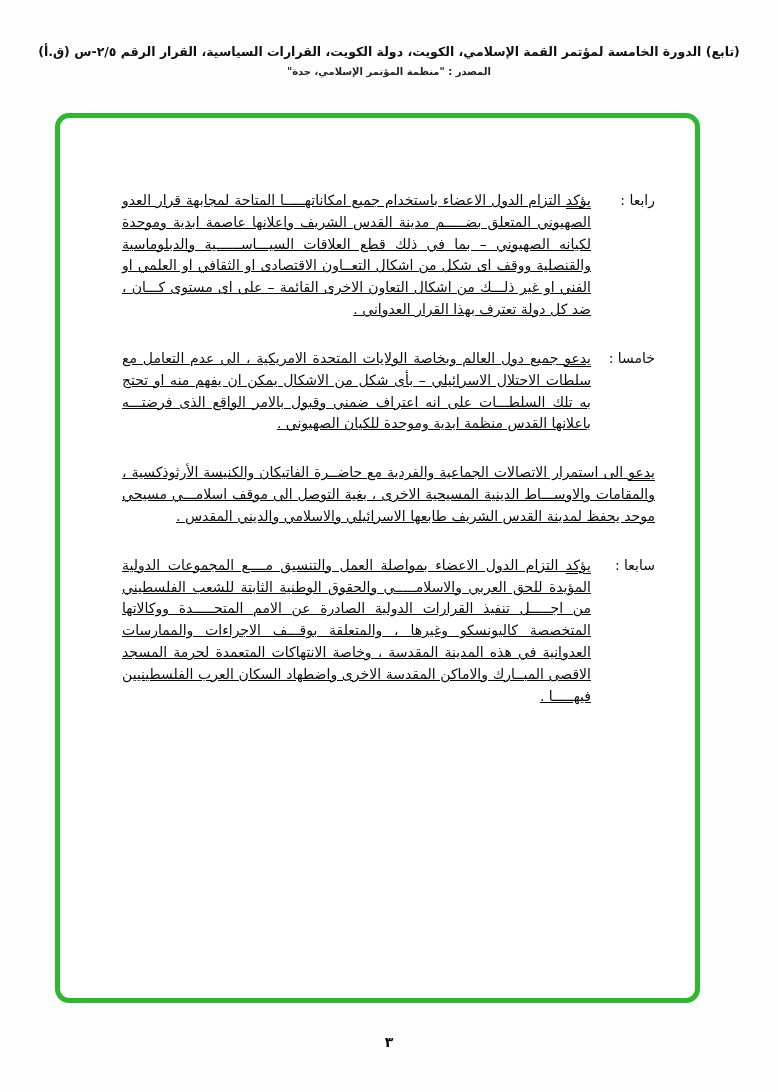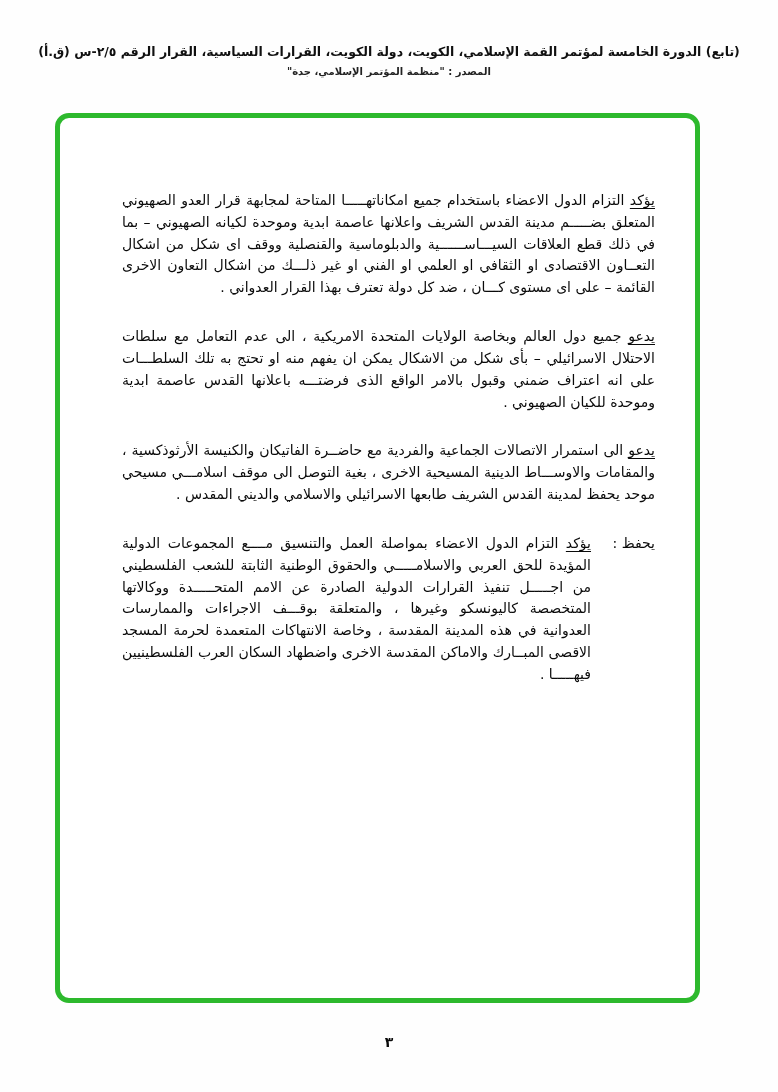--- a/index.html
+++ b/index.html
@@ -70,20 +70,21 @@
     flex: 0 0 64px;
     width: 64px;
     white-space: nowrap;
     text-align: right;
   }
 
   .para-body {
     flex: 1;
     text-align: justify;
     text-justify: inter-word;
+    text-decoration: underline;
   }
 
   .first-word {
     text-decoration: underline;
     text-underline-offset: 3px;
   }
 
   .page-number {
     position: absolute;
     left: 0;
@@ -101,33 +102,35 @@
 <div class="page">
 
   <div class="doc-header">
     <div class="doc-header-title">(تابع) الدورة الخامسة لمؤتمر القمة الإسلامي، الكويت، دولة الكويت، القرارات السياسية، القرار الرقم ٢/٥-س (ق.أ)</div>
     <div class="doc-header-source">المصدر : "منظمة المؤتمر الإسلامي، جدة"</div>
   </div>
 
   <div class="content-frame">
 
     <div class="para">
+      <div class="para-label">رابعا :</div>
       <div class="para-body"><span class="first-word">يؤكد</span> <span>التزام الدول الاعضاء باستخدام جميع امكاناتهـــــا المتاحة لمجابهة قرار العدو الصهيوني المتعلق بضـــــم مدينة القدس الشريف واعلانها عاصمة ابدية وموحدة لكيانه الصهيوني – بما في ذلك قطع العلاقات السيـــاســــــية والدبلوماسية والقنصلية ووقف اى شكل من اشكال التعــاون الاقتصادى او الثقافي او العلمي او الفني او غير ذلـــك من اشكال التعاون الاخرى القائمة – على اى مستوى كـــان ، ضد كل دولة تعترف بهذا القرار العدواني .</span></div>
     </div>
 
     <div class="para">
-      <div class="para-body"><span class="first-word">يدعو</span> <span>جميع دول العالم وبخاصة الولايات المتحدة الامريكية ، الى عدم التعامل مع سلطات الاحتلال الاسرائيلي – بأى شكل من الاشكال يمكن ان يفهم منه او تحتج به تلك السلطـــات على انه اعتراف ضمني وقبول بالامر الواقع الذى فرضتـــه باعلانها القدس عاصمة ابدية وموحدة للكيان الصهيوني .</span></div>
+      <div class="para-label">خامسا :</div>
+      <div class="para-body"><span class="first-word">يدعو</span> <span>جميع دول العالم وبخاصة الولايات المتحدة الامريكية ، الى عدم التعامل مع سلطات الاحتلال الاسرائيلي – بأى شكل من الاشكال يمكن ان يفهم منه او تحتج به تلك السلطـــات على انه اعتراف ضمني وقبول بالامر الواقع الذى فرضتـــه باعلانها القدس منظمة ابدية وموحدة للكيان الصهيوني .</span></div>
     </div>
 
     <div class="para">
       <div class="para-body"><span class="first-word">يدعو</span> <span>الى استمرار الاتصالات الجماعية والفردية مع حاضــرة الفاتيكان والكنيسة الأرثوذكسية ، والمقامات والاوســـاط الدينية المسيحية الاخرى ، بغية التوصل الى موقف اسلامـــي مسيحي موحد يحفظ لمدينة القدس الشريف طابعها الاسرائيلي والاسلامي والديني المقدس .</span></div>
     </div>
 
     <div class="para">
-      <div class="para-label">يحفظ :</div>
+      <div class="para-label">سابعا :</div>
       <div class="para-body"><span class="first-word">يؤكد</span> <span>التزام الدول الاعضاء بمواصلة العمل والتنسيق مــــع المجموعات الدولية المؤيدة للحق العربي والاسلامـــــي والحقوق الوطنية الثابتة للشعب الفلسطيني من اجـــــل تنفيذ القرارات الدولية الصادرة عن الامم المتحـــــدة ووكالاتها المتخصصة كاليونسكو وغيرها ، والمتعلقة بوقـــف الاجراءات والممارسات العدوانية في هذه المدينة المقدسة ، وخاصة الانتهاكات المتعمدة لحرمة المسجد الاقصى المبــارك والاماكن المقدسة الاخرى واضطهاد السكان العرب الفلسطينيين فيهـــــا .</span></div>
     </div>
 
   </div>
 
   <div class="page-number">٣</div>
 
 </div>
 
 </body></html>

